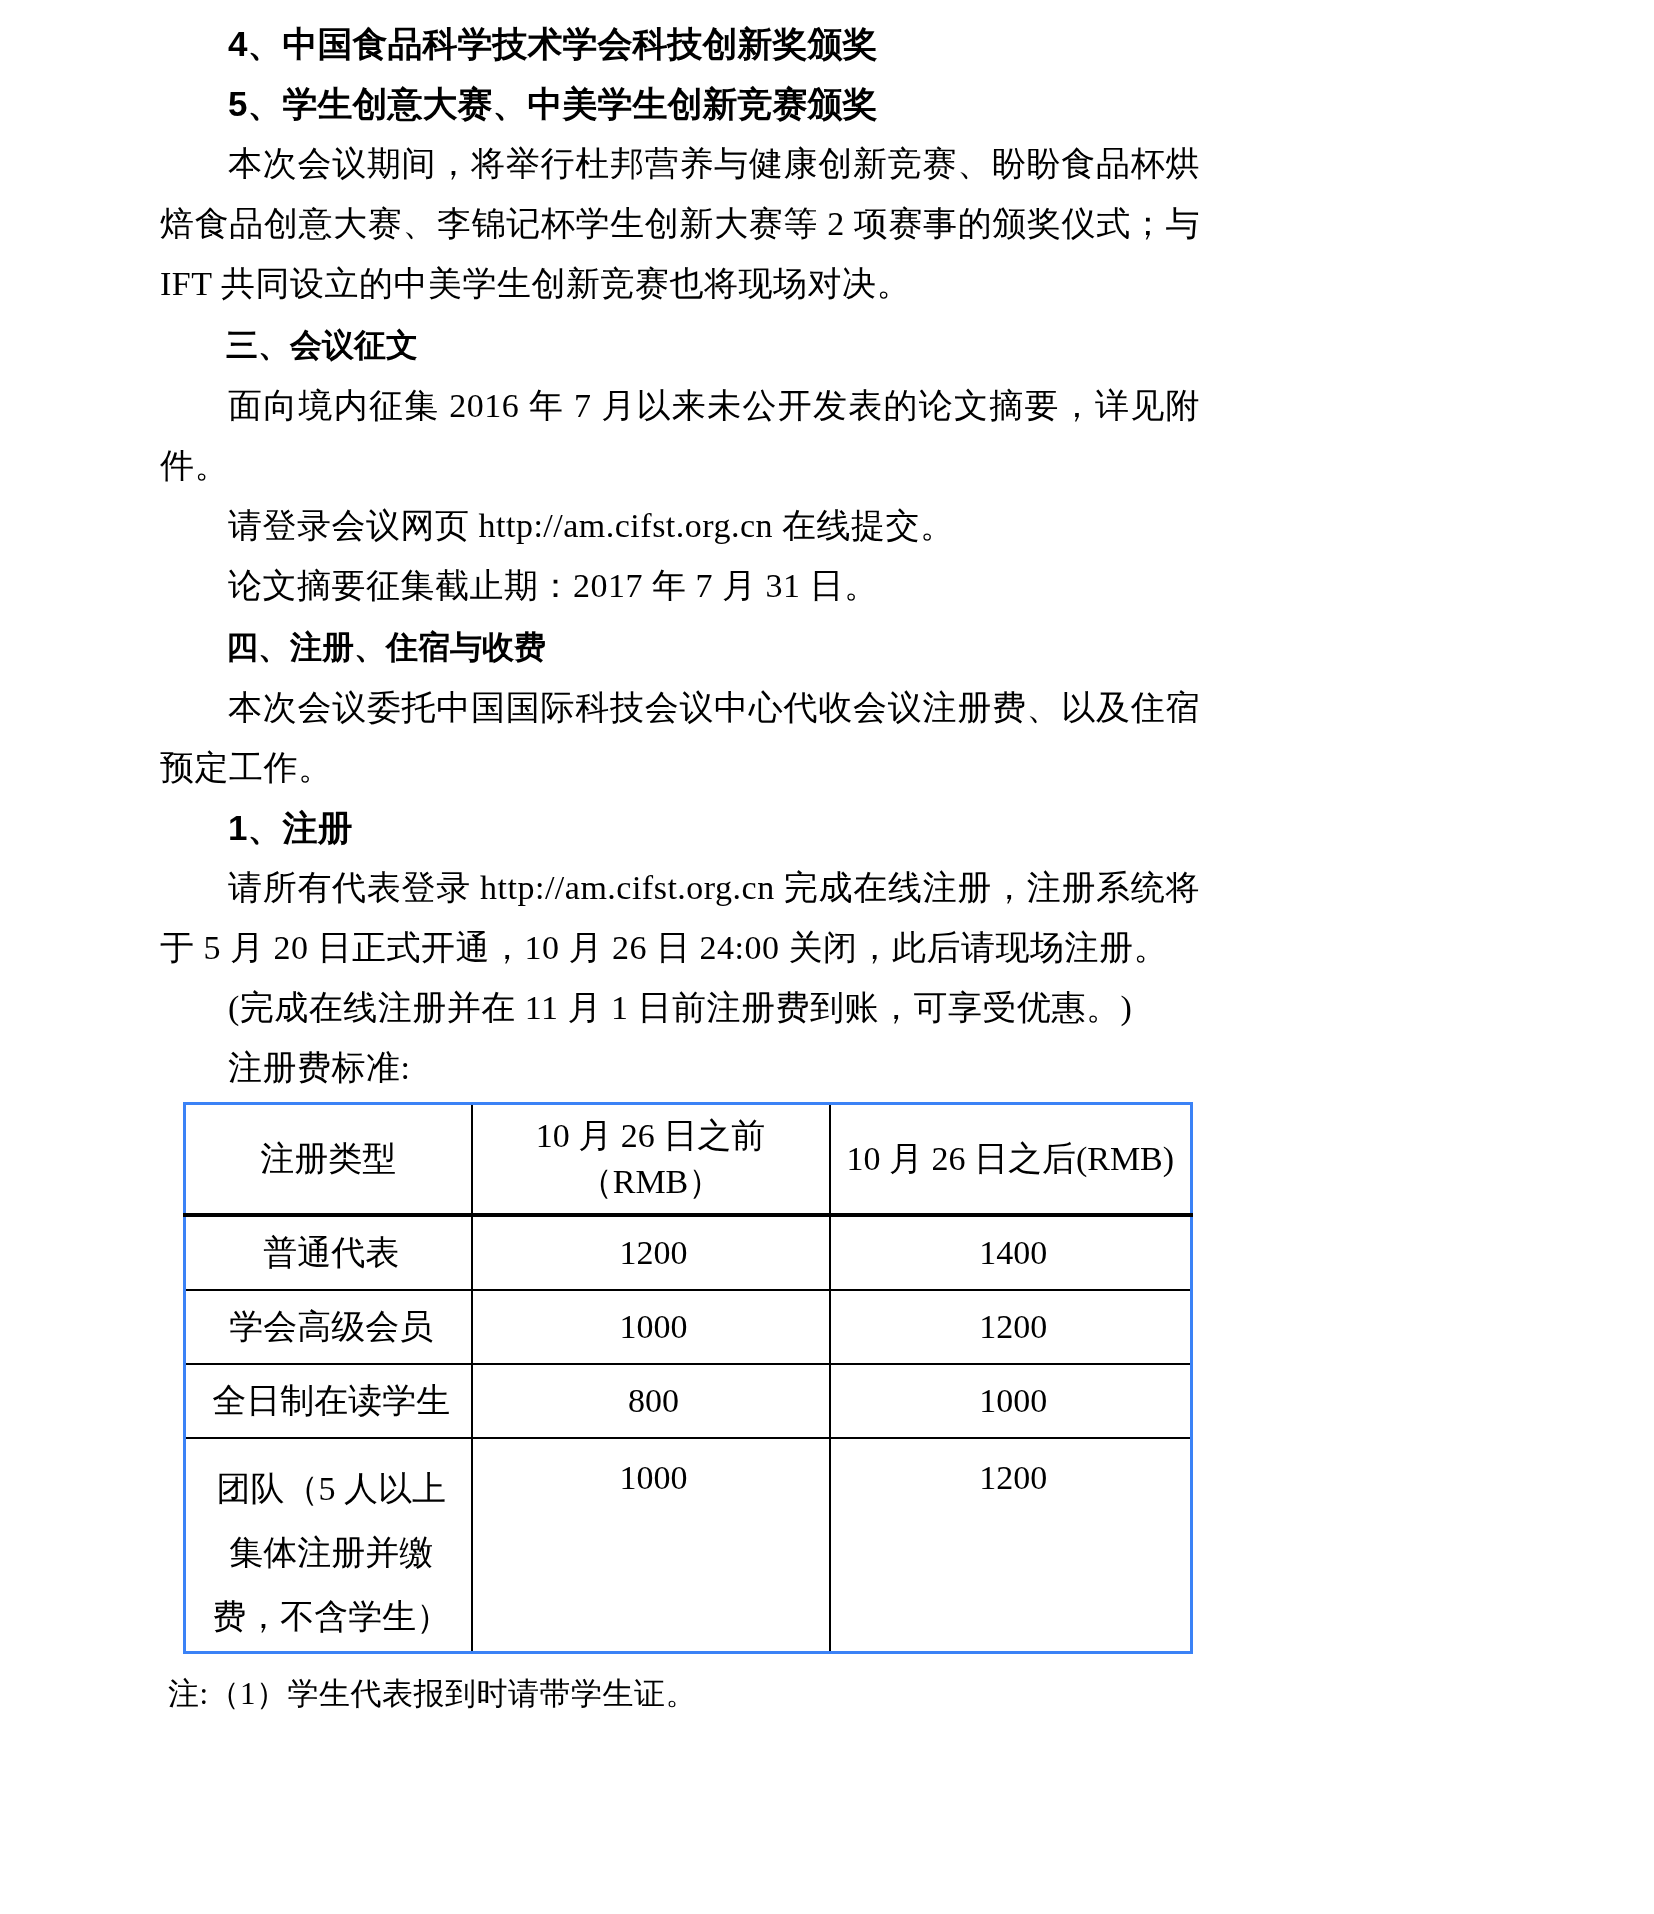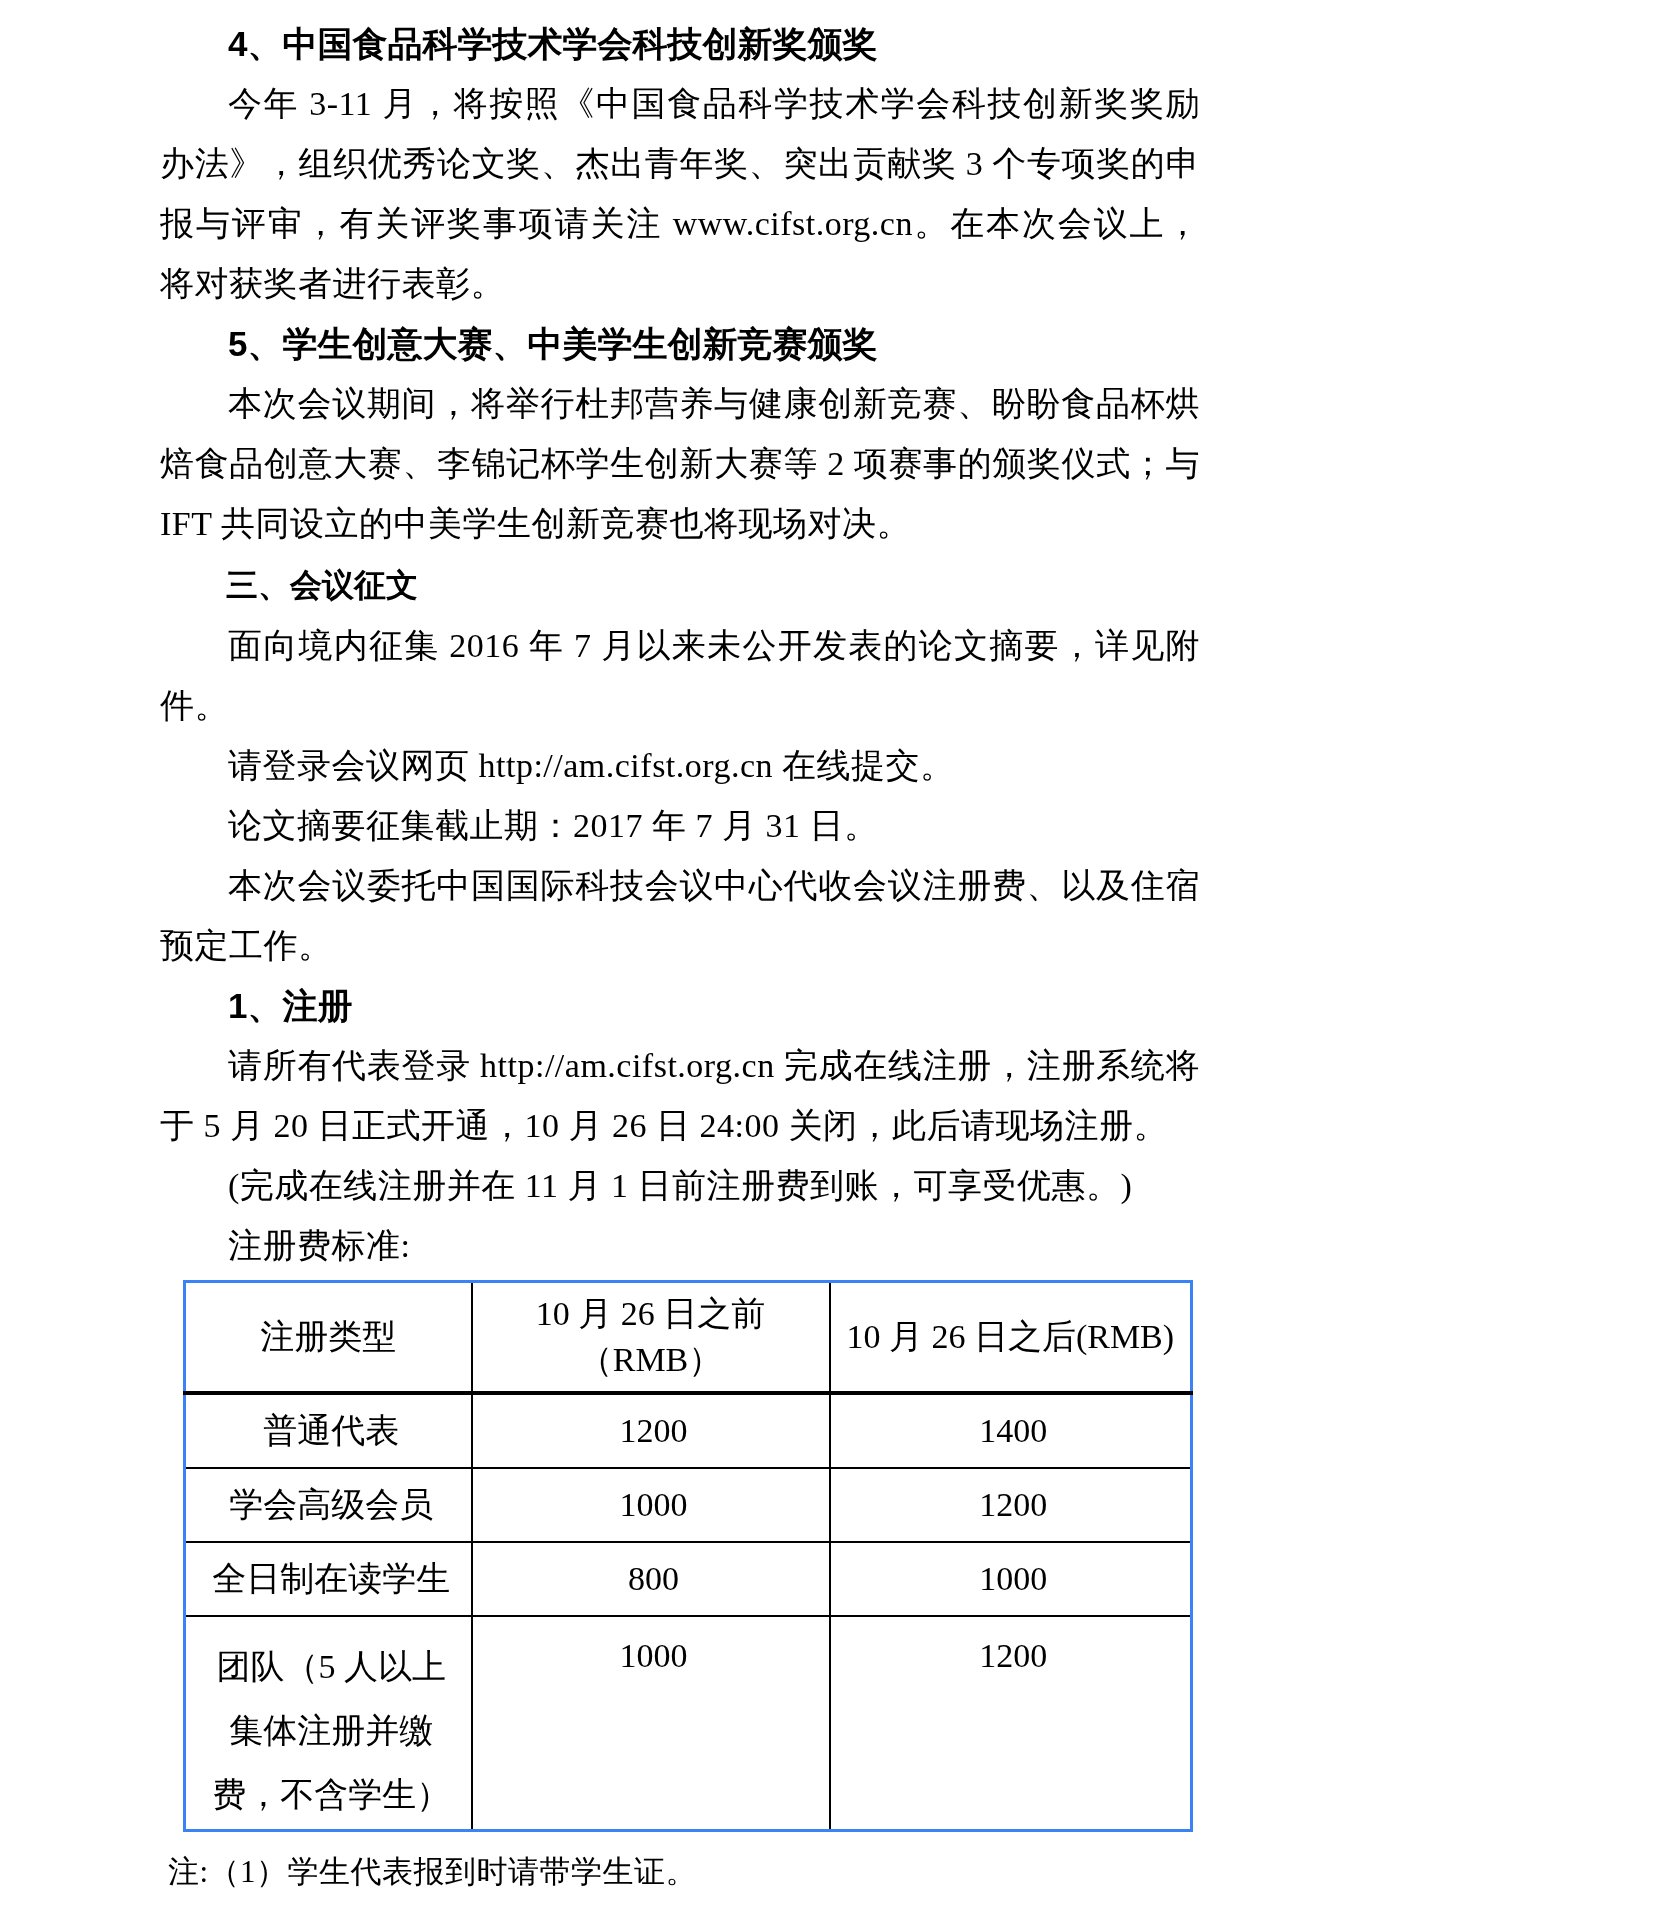--- a/index.html
+++ b/index.html
@@ -107,30 +107,30 @@
   .note-first {
     text-indent: 8px;
   }
 </style>
 </head>
 <body>
 
 <div class="page">
 
   <h2 class="h-sub">4、中国食品科学技术学会科技创新奖颁奖</h2>
-  <p class="para">今年 3-11 月，将按照《中国食品科学技术学会科技创新奖奖励办法》，组织优秀论文奖、杰出青年奖、突出贡献奖 3 个专项奖的申报与评审，有关评奖事项请关注 www.cifst.org.cn。在本次会议上，将对获奖者进行表彰。</p>
 
   <h2 class="h-sub">5、学生创意大赛、中美学生创新竞赛颁奖</h2>
   <p class="para">本次会议期间，将举行杜邦营养与健康创新竞赛、盼盼食品杯烘焙食品创意大赛、李锦记杯学生创新大赛等 2 项赛事的颁奖仪式；与 IFT 共同设立的中美学生创新竞赛也将现场对决。</p>
 
   <h1 class="h-main">三、会议征文</h1>
   <p class="para">面向境内征集 2016 年 7 月以来未公开发表的论文摘要，详见附件。</p>
   <p class="para">请登录会议网页 http://am.cifst.org.cn 在线提交。</p>
   <p class="para">论文摘要征集截止期：2017 年 7 月 31 日。</p>
 
+  <h1 class="h-main">四、注册、住宿与收费</h1>
   <p class="para">本次会议委托中国国际科技会议中心代收会议注册费、以及住宿预定工作。</p>
 
   <h2 class="h-sub">1、注册</h2>
   <p class="para">请所有代表登录 http://am.cifst.org.cn 完成在线注册，注册系统将于 5 月 20 日正式开通，10 月 26 日 24:00 关闭，此后请现场注册。</p>
   <p class="para">(完成在线注册并在 11 月 1 日前注册费到账，可享受优惠。)</p>
   <p class="para fee-label">注册费标准:</p>
 
   <table class="fee-table">
     <colgroup>
       <col style="width:287px">

